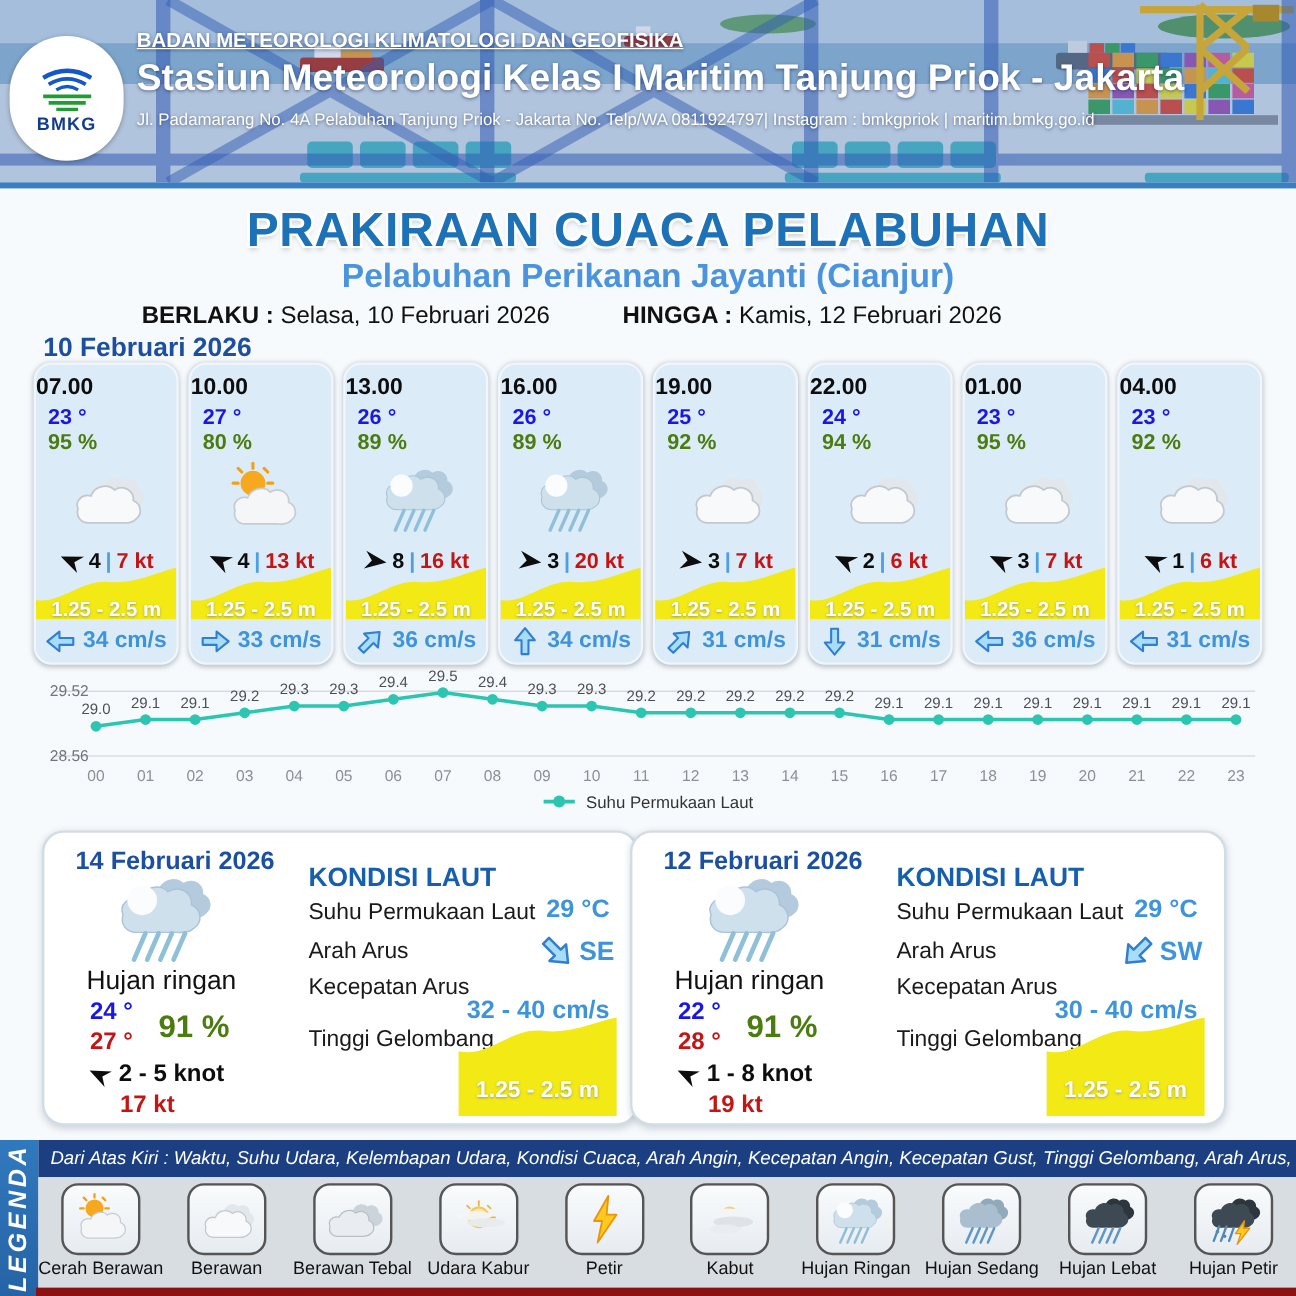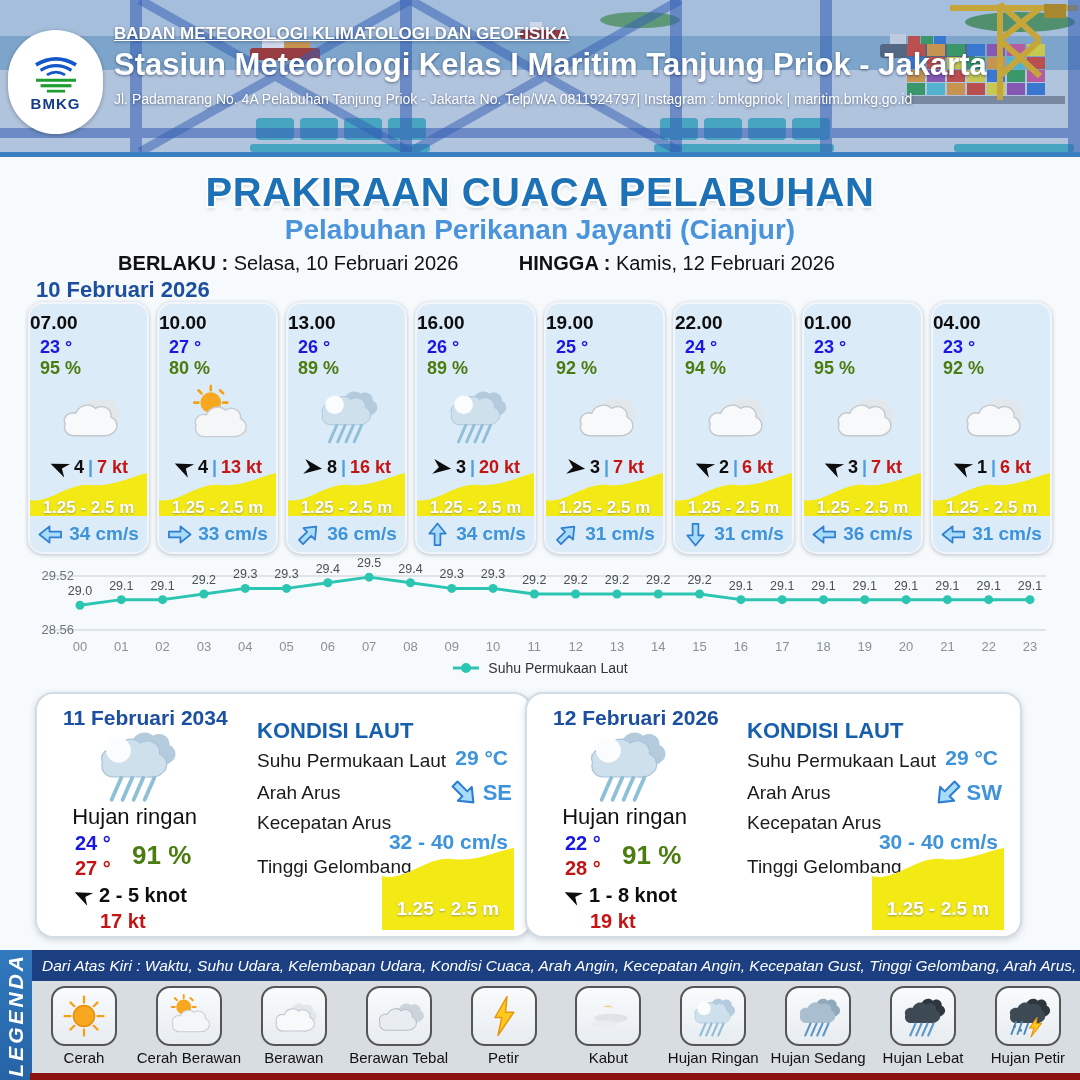--- a/index.html
+++ b/index.html
@@ -672,21 +672,21 @@
 </div>
 <div class="chart-legend">
   <svg width="28" height="12">
     <line x1="1" y1="6" x2="27" y2="6" stroke="#2cc5b2" stroke-width="3"></line>
       <circle cx="14" cy="6" r="5" fill="#2cc5b2"></circle>
   </svg>
   <span>Suhu Permukaan Laut</span>
 </div>
 
 <div class="big-card c0">
-  <div class="bc-date">11 Februari 2034</div>
+  <div class="bc-date">14 Februari 2026</div>
   <div class="bc-icon"><svg viewBox="0 0 64 64" width="100%" height="100%">
         <g transform="translate(18,4) scale(0.75)">
           <path d="M14,38 C7,38 3,32 5,26 C2,19 9,13 16,15 C19,7 30,4 36,10 C44,5 53,11 52,19 C59,22 60,31 54,35 C50,39 45,38 42,38 Z" fill="#b4cbdd"></path>
         </g>
         <g transform="translate(4,8) scale(0.88)">
           <path d="M14,38 C7,38 3,32 5,26 C2,19 9,13 16,15 C19,7 30,4 36,10 C44,5 53,11 52,19 C59,22 60,31 54,35 C50,39 45,38 42,38 Z" fill="#cfe0ed" stroke="#a9c4d8" stroke-width="1"></path>
         </g>
         <circle cx="20" cy="22" r="9" fill="#fbfcfd"></circle>
         <g stroke="#8fc0d8" stroke-width="2.8" stroke-linecap="round">
           <line x1="22" y1="42" x2="15" y2="58"></line>
@@ -785,38 +785,20 @@
 </div>
 
 <div class="legend-strip">
   <div class="legend-title">LEGENDA</div>
 </div>
 <div class="legend-note">Dari Atas Kiri : Waktu, Suhu Udara, Kelembapan Udara, Kondisi Cuaca, Arah Angin, Kecepatan Angin, Kecepatan Gust, Tinggi Gelombang, Arah Arus, Kecepatan Arus</div>
 <div class="legend-body">
   <div class="tile">
     <div class="tile-box">
         <svg viewBox="0 0 64 64" width="100%" height="100%">
-          <g stroke="#f59f0e" stroke-width="3" stroke-linecap="round">
-            <line x1="32" y1="6" x2="32" y2="14"></line>
-            <line x1="32" y1="50" x2="32" y2="58"></line>
-            <line x1="6" y1="32" x2="14" y2="32"></line>
-            <line x1="50" y1="32" x2="58" y2="32"></line>
-            <line x1="14" y1="14" x2="19" y2="19"></line>
-            <line x1="45" y1="45" x2="50" y2="50"></line>
-            <line x1="14" y1="50" x2="19" y2="45"></line>
-            <line x1="45" y1="19" x2="50" y2="14"></line>
-          </g>
-          <circle cx="32" cy="32" r="14" fill="#f7a81e" stroke="#e88d0c" stroke-width="2"></circle>
-        </svg>
-      </div>
-    <div class="tile-label">Cerah</div>
-  </div>
-  <div class="tile">
-    <div class="tile-box">
-        <svg viewBox="0 0 64 64" width="100%" height="100%">
           <circle cx="25" cy="20" r="10" fill="#f7a81e"></circle>
           <g stroke="#f5a013" stroke-width="2.5" stroke-linecap="round">
             <line x1="25" y1="4" x2="25" y2="8"></line>
             <line x1="9" y1="20" x2="13" y2="20"></line>
             <line x1="37" y1="20" x2="41" y2="20"></line>
             <line x1="13" y1="8" x2="16" y2="11"></line>
             <line x1="34" y1="8" x2="37" y2="11"></line>
           </g>
           <g transform="translate(6,18) scale(0.92)">
             <path d="M14,38 C7,38 3,32 5,26 C2,19 9,13 16,15 C19,7 30,4 36,10 C44,5 53,11 52,19 C59,22 60,31 54,35 C50,39 45,38 42,38 Z" fill="#f4f6f8" stroke="#c6ccd2" stroke-width="1.5"></path>
@@ -847,20 +829,37 @@
           <g transform="translate(2,16) scale(0.92)">
             <path d="M14,38 C7,38 3,32 5,26 C2,19 9,13 16,15 C19,7 30,4 36,10 C44,5 53,11 52,19 C59,22 60,31 54,35 C50,39 45,38 42,38 Z" fill="#e9edf1" stroke="#b9c0c7" stroke-width="1.5"></path>
           </g>
         </svg>
       </div>
     <div class="tile-label">Berawan Tebal</div>
   </div>
   <div class="tile">
     <div class="tile-box">
         <svg viewBox="0 0 64 64" width="100%" height="100%">
+          <g stroke="#f0b33c" stroke-width="2" stroke-linecap="round">
+            <line x1="32" y1="12" x2="32" y2="17"></line>
+            <line x1="14" y1="30" x2="19" y2="30"></line>
+            <line x1="45" y1="30" x2="50" y2="30"></line>
+            <line x1="19" y1="17" x2="22" y2="20"></line>
+            <line x1="42" y1="17" x2="45" y2="20"></line>
+          </g>
+          <circle cx="32" cy="30" r="11" fill="#fbe7a8" stroke="#f0c75e" stroke-width="2"></circle>
+          <ellipse cx="26" cy="28" rx="21" ry="5" fill="#f2f4f6" opacity="0.95"></ellipse>
+          <ellipse cx="40" cy="36" rx="21" ry="5" fill="#e8ebee" opacity="0.95"></ellipse>
+        </svg>
+      </div>
+    <div class="tile-label">Udara Kabur</div>
+  </div>
+  <div class="tile">
+    <div class="tile-box">
+        <svg viewBox="0 0 64 64" width="100%" height="100%">
           <polygon points="36,6 20,34 29,34 24,58 45,27 34,27" fill="#ffc920" stroke="#e8950c" stroke-width="2" stroke-linejoin="round"></polygon>
         </svg>
       </div>
     <div class="tile-label">Petir</div>
   </div>
   <div class="tile">
     <div class="tile-box">
         <svg viewBox="0 0 64 64" width="100%" height="100%">
           <circle cx="32" cy="28" r="10" fill="#eec052" opacity="0.75"></circle>
           <ellipse cx="30" cy="26" rx="22" ry="6" fill="#f3f4f6"></ellipse>

